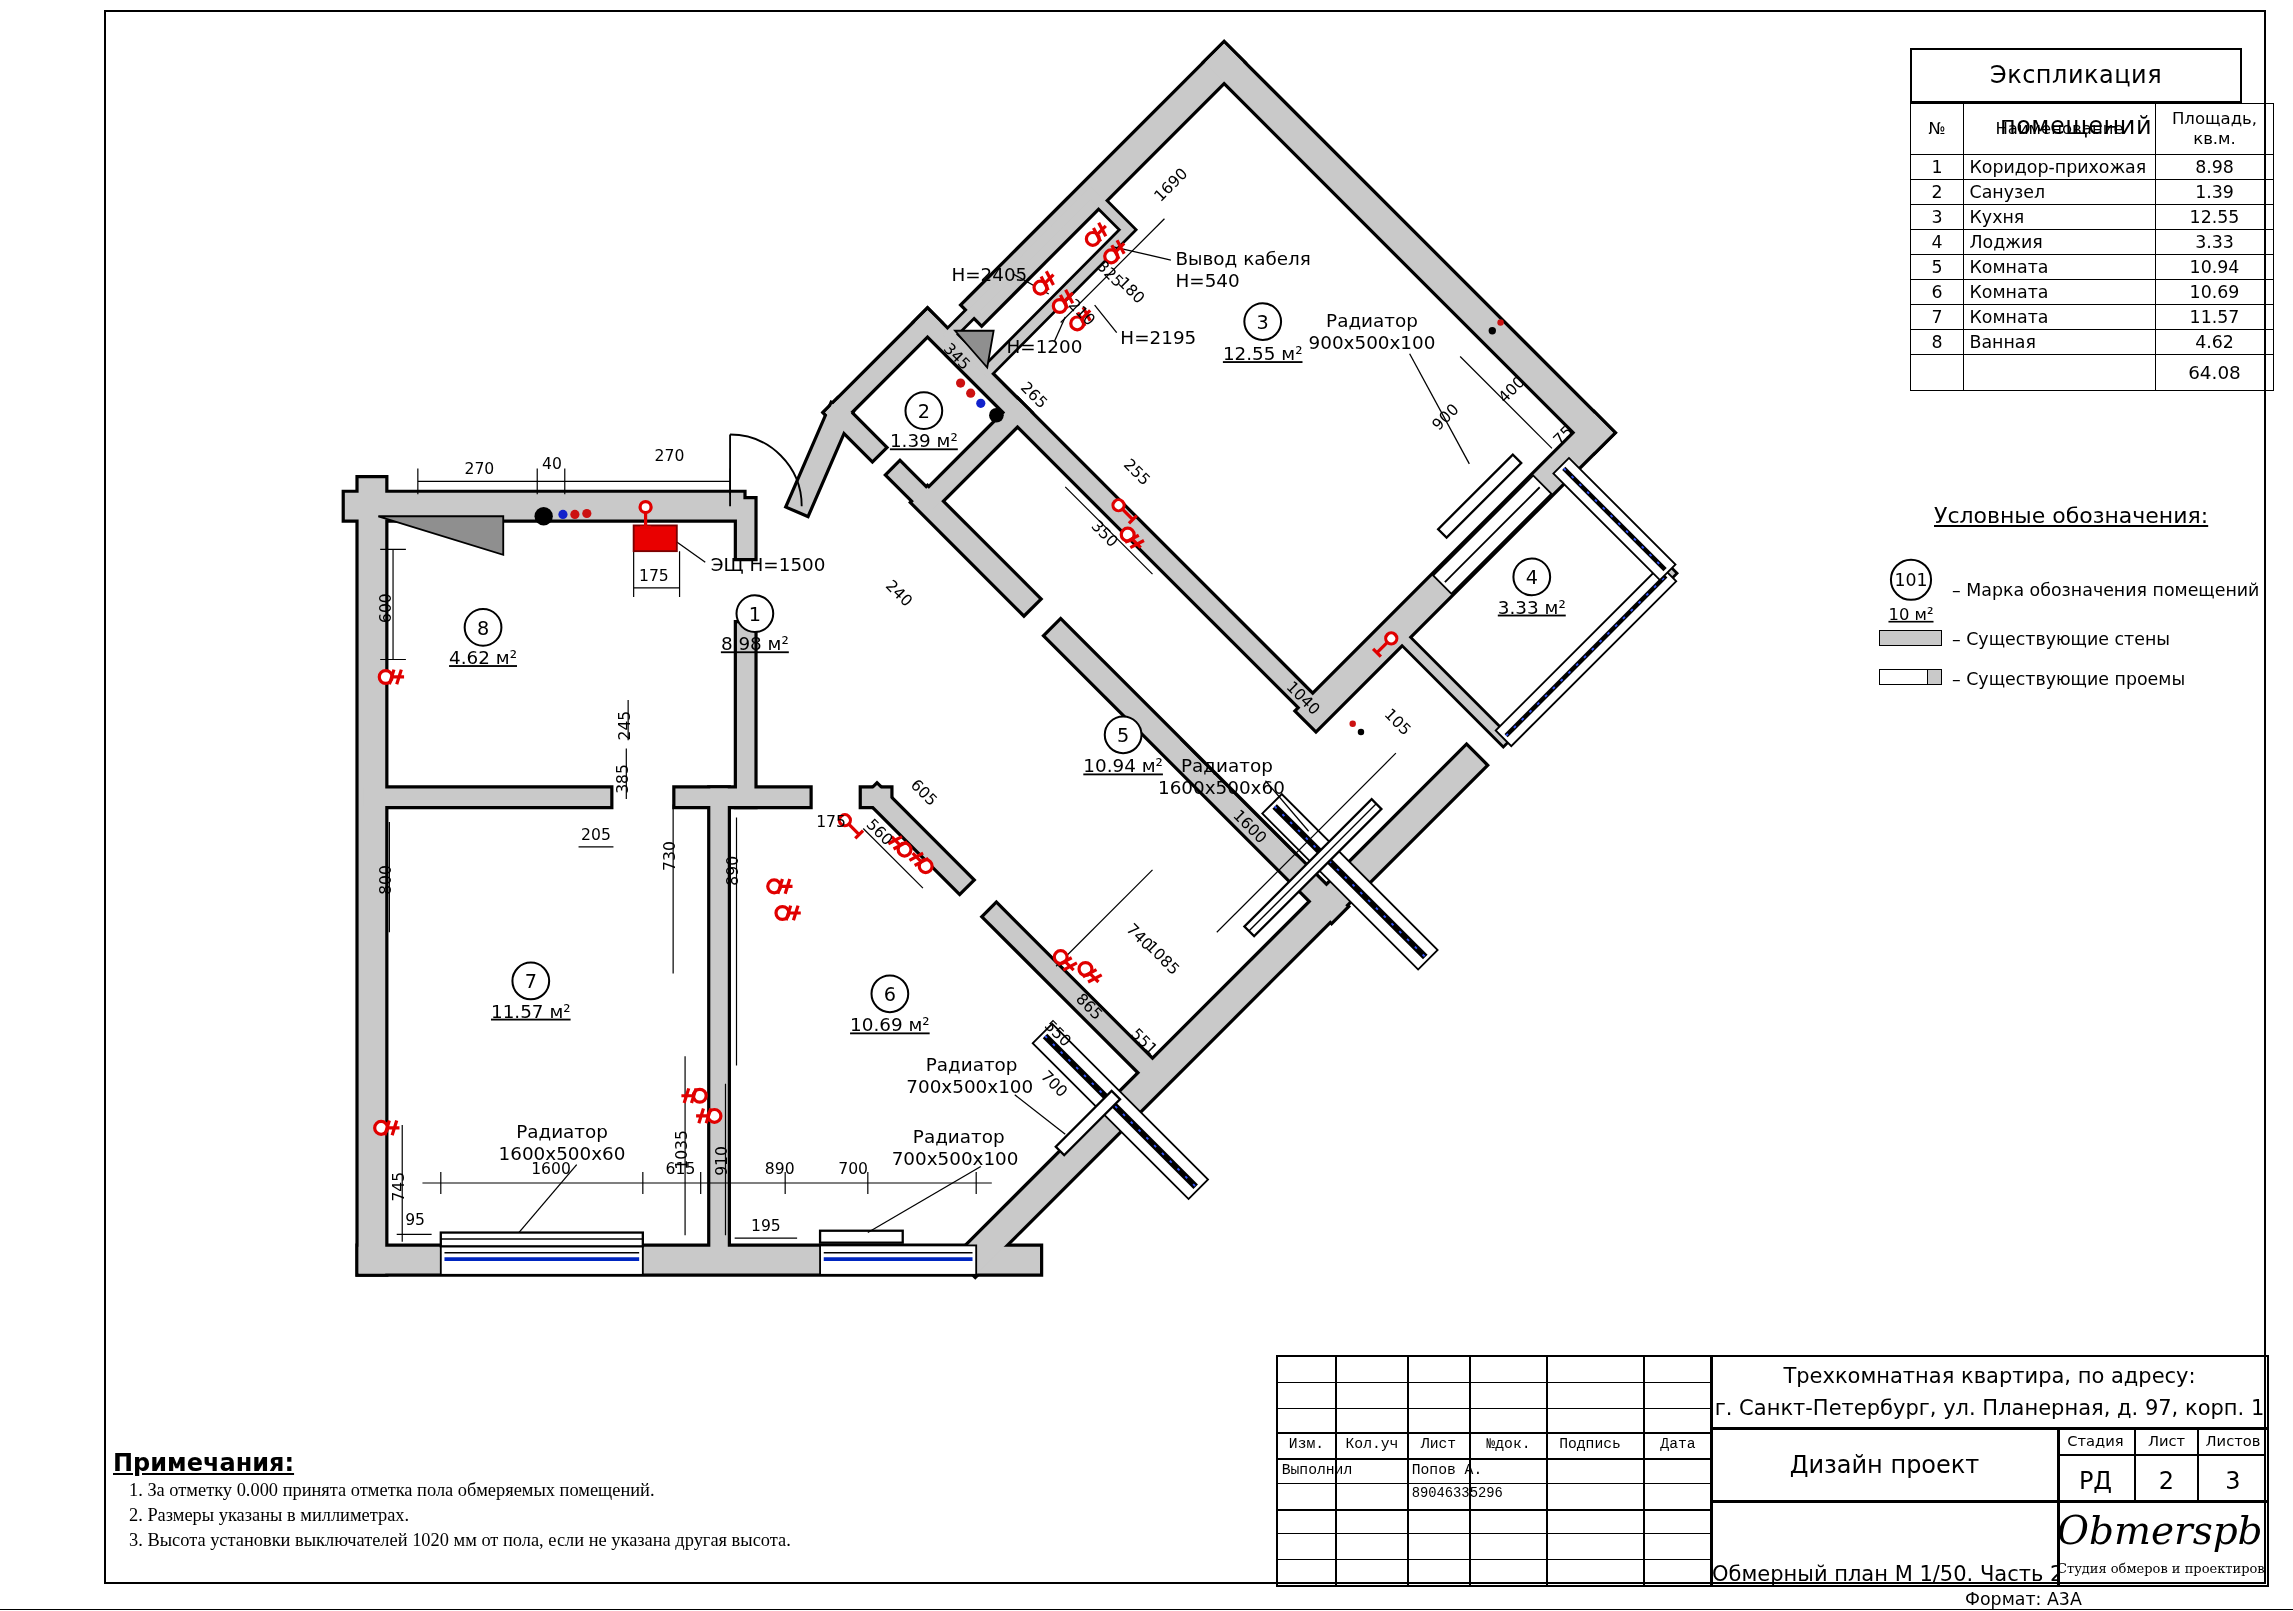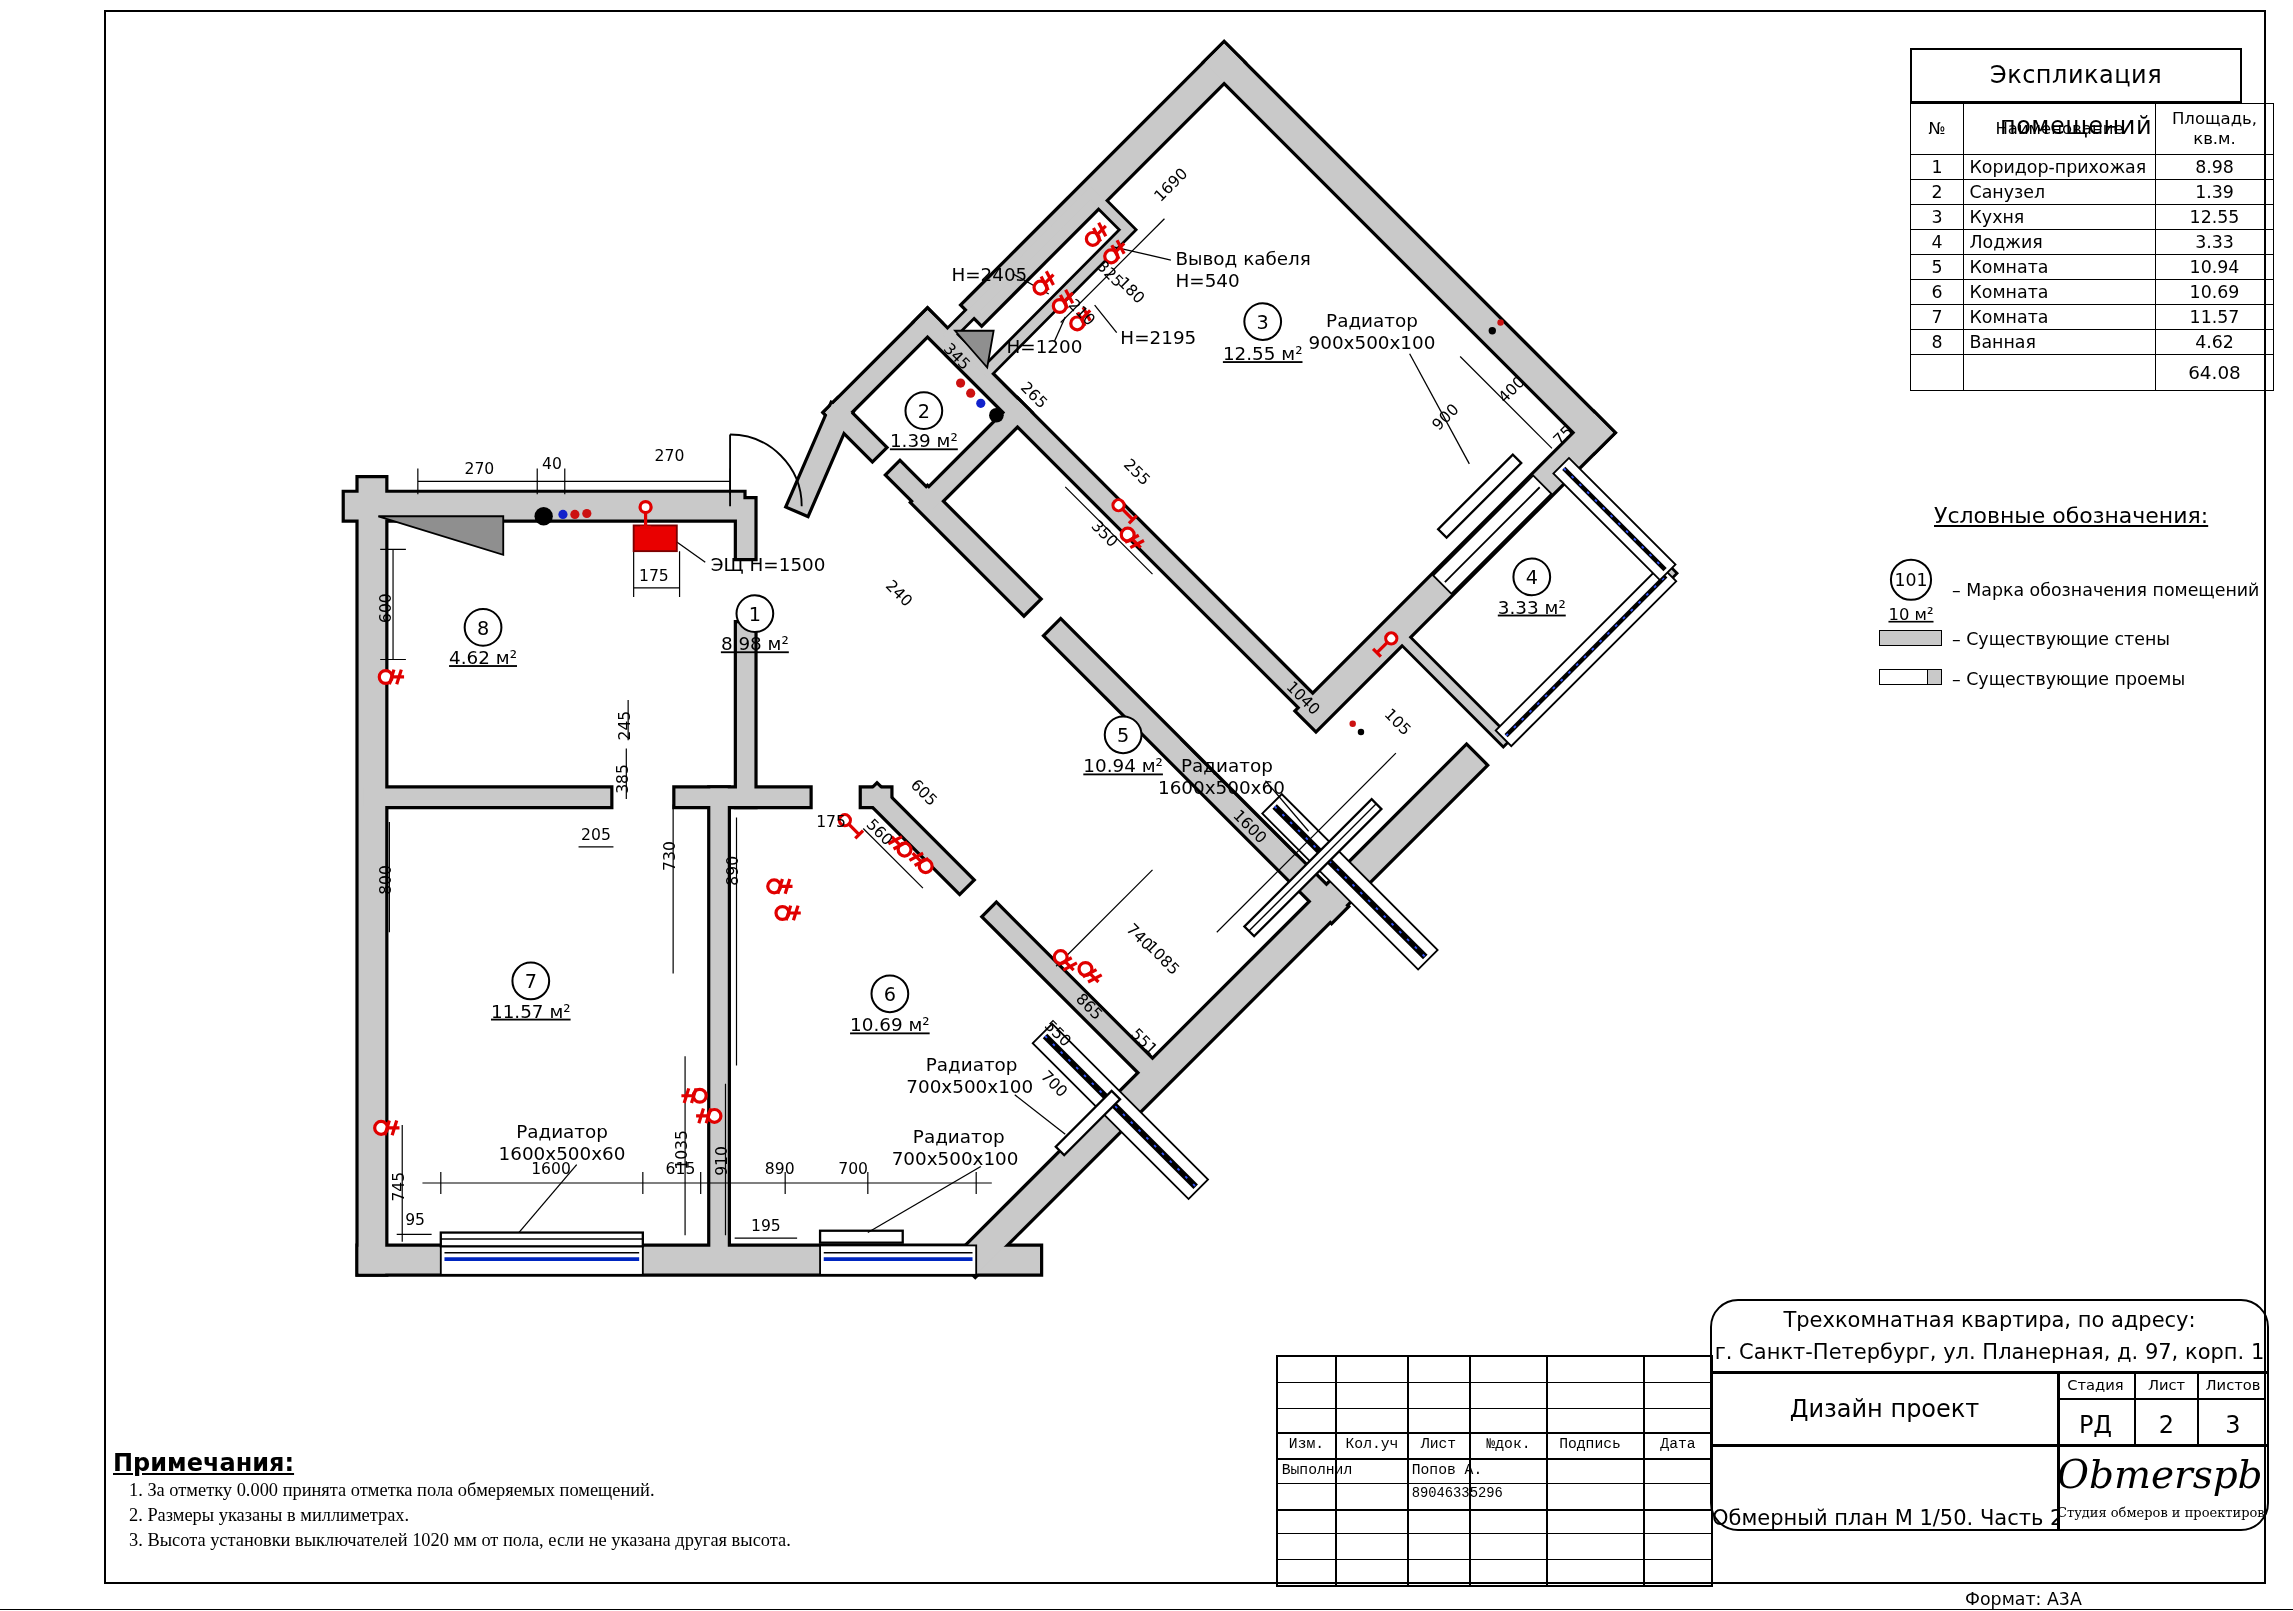--- a/index.html
+++ b/index.html
@@ -29,21 +29,21 @@
   .leg-open{left:1879px;top:669px;width:61px;height:13.8px;background:#fff;border:1.8px solid #000;}
   .leg-open i{position:absolute;right:0;top:0;width:13px;height:13.8px;background:#c9c9c9;border-left:1.8px solid #000;display:block;}
 
   
   .notes-title{left:113px;top:1449px;font-size:24px;text-decoration:underline;font-weight:bold;}
   .note-line{font-size:18.4px;white-space:nowrap;font-family:Liberation Serif, serif;}
 
   
   .tbl,.tbr{border:2.8px solid #000;}
   .tbl{left:1276px;top:1355px;width:433px;height:228px;font-family:Liberation Mono, monospace;}
-  .tbr{left:1710px;top:1299px;width:555px;height:228px;border-radius:28px;}
+  .tbr{left:1710px;top:1355px;width:555px;height:228px;}
   .cellline{position:absolute;background:#000;}
   .tb-txt{position:absolute;font-size:14.7px;text-align:center;overflow:hidden;white-space:nowrap;}
   .fmt{left:1965px;top:1589px;font-size:17.4px;}
   .logo{font-family:"DejaVu Serif","Liberation Serif",serif;font-style:italic;font-size:39px;}
   .logosub{font-family:"DejaVu Serif","Liberation Serif",serif;font-size:13px;}
 
   svg text{font-family:"DejaVu Sans","Liberation Sans",sans-serif;}
 </style>
 </head>
 <body>

